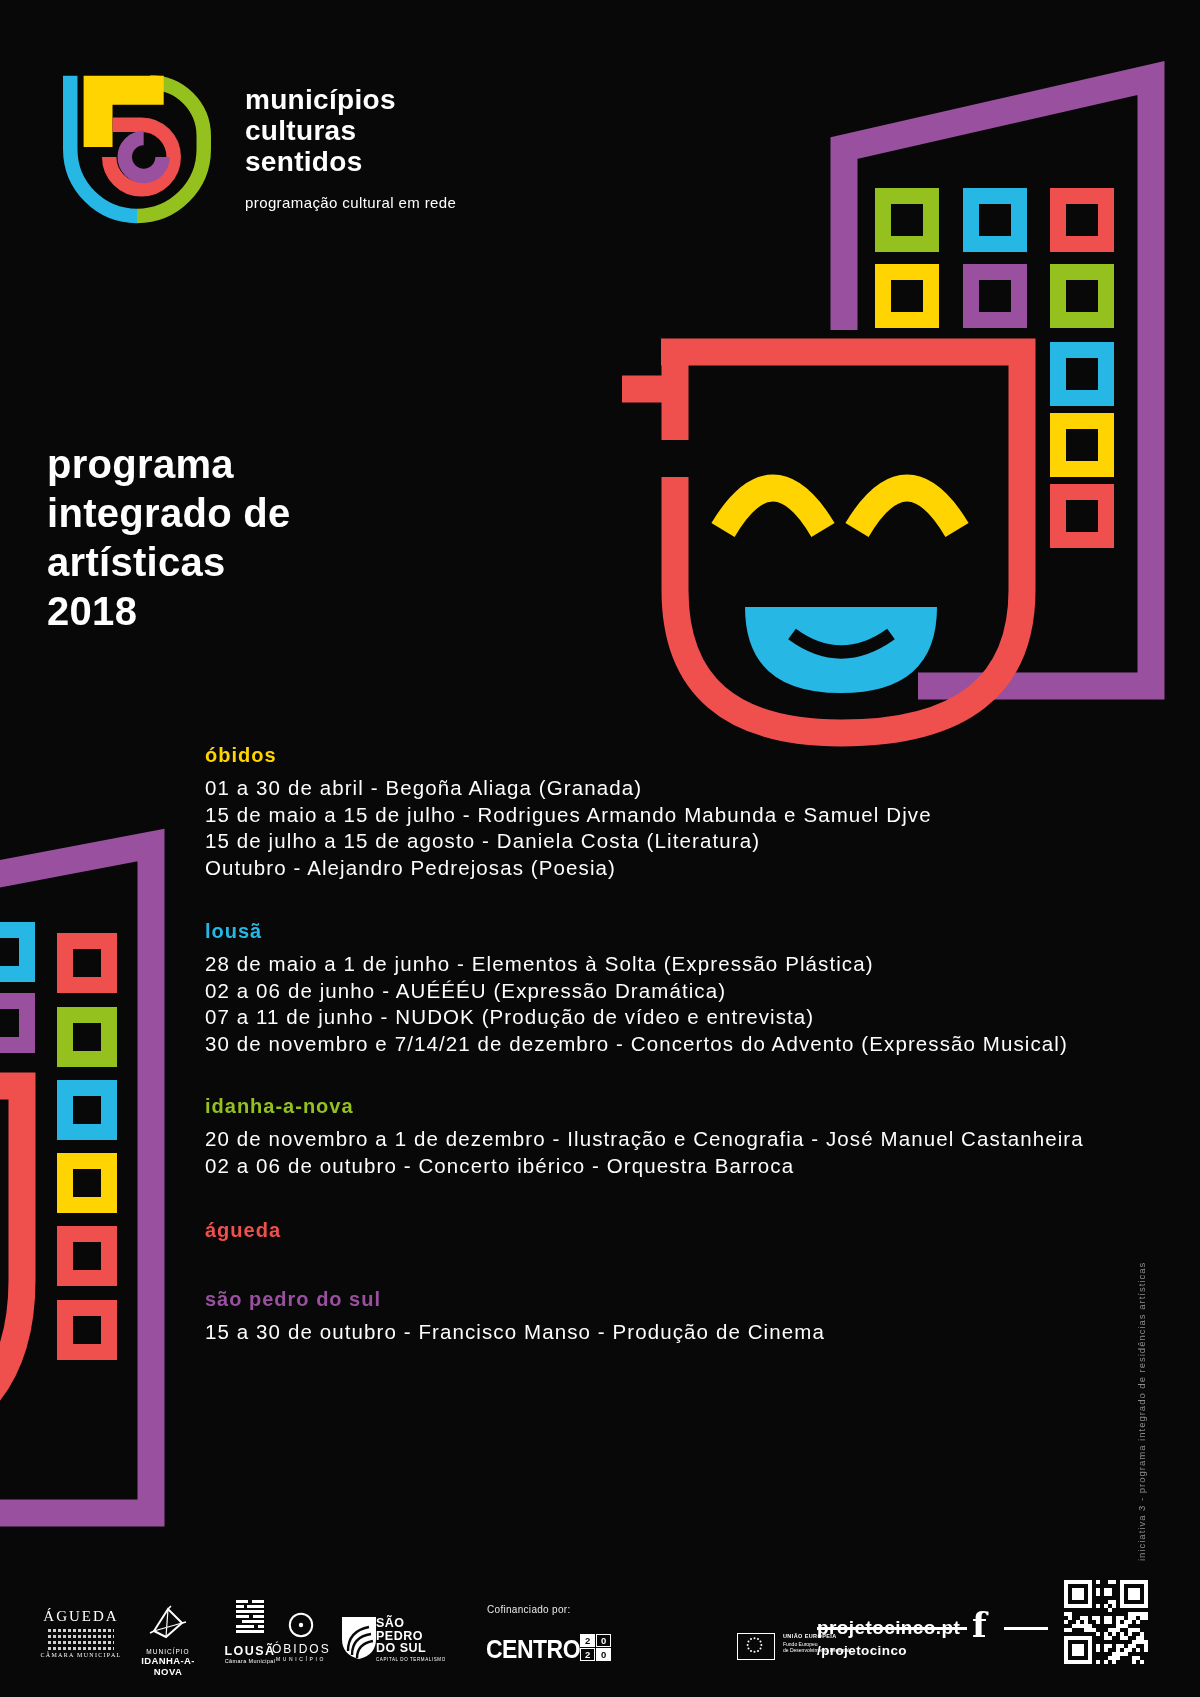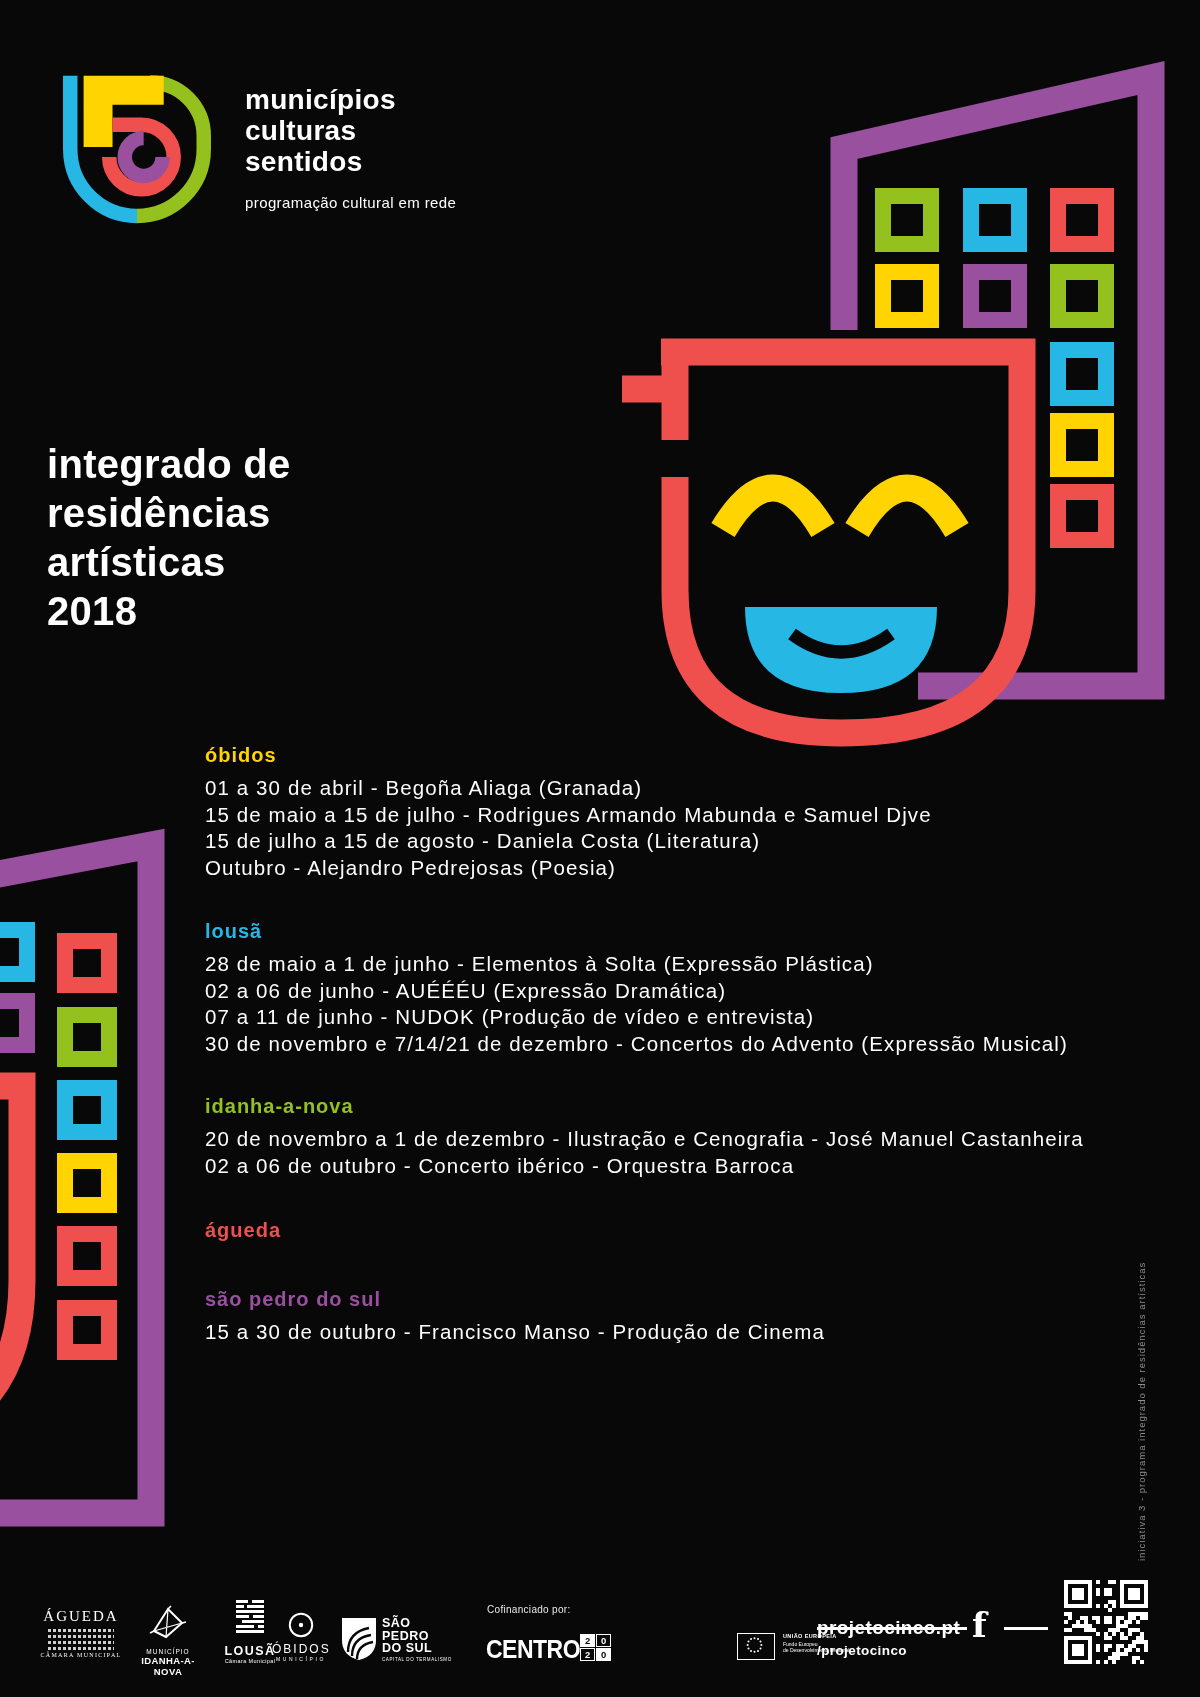--- a/index.html
+++ b/index.html
@@ -113,22 +113,22 @@
     <rect x="65" y="941" width="44" height="44" fill="none" stroke="#ef504d" stroke-width="16"></rect>
     <rect x="65" y="1015" width="44" height="44" fill="none" stroke="#95c11f" stroke-width="16"></rect>
     <rect x="65" y="1088" width="44" height="44" fill="none" stroke="#27b7e5" stroke-width="16"></rect>
     <rect x="65" y="1161" width="44" height="44" fill="none" stroke="#ffd400" stroke-width="16"></rect>
     <rect x="65" y="1234" width="44" height="44" fill="none" stroke="#ef504d" stroke-width="16"></rect>
     <rect x="65" y="1308" width="44" height="44" fill="none" stroke="#ef504d" stroke-width="16"></rect>
     <path d="M -12 1086 H 22 V 1280 Q 22 1432 -130 1452" fill="none" stroke="#ef504d" stroke-width="27"></path>
   </svg>
 
   <div class="title">
+    <div>programa</div>
     <div>integrado de</div>
-    <div>residências</div>
     <div>artísticas</div>
     <div>2018</div>
   </div>
 
   <div class="sections">
     <div class="s1">
       <div class="sec-head" style="color: rgb(255, 212, 0);">óbidos</div>
       <div class="evt">01 a 30 de abril - Begoña Aliaga (Granada)</div>
       <div class="evt">15 de maio a 15 de julho - Rodrigues Armando Mabunda e Samuel Djve</div>
       <div class="evt">15 de julho a 15 de agosto - Daniela Costa (Literatura)</div>
@@ -194,21 +194,21 @@
   <div class="footer-item" style="left:272px;top:1612px;width:58px;text-align:center;">
     <svg width="26" height="26" viewBox="0 0 26 26">
       <circle cx="13" cy="13" r="11.2" fill="none" stroke="#fff" stroke-width="2"></circle>
       <circle cx="13" cy="13" r="2.2" fill="#fff"></circle>
     </svg>
     <div class="ob-name">ÓBIDOS</div>
     <div class="ob-sub">MUNICÍPIO</div>
   </div>
 
   <div class="footer-item" style="left:342px;top:1617px;">
-    <div style="display:flex;gap:6px;align-items:center;">
+    <div style="display:flex;gap:0;align-items:flex-start;">
       <svg width="34" height="42" viewBox="0 0 34 42">
         <path d="M0 0 H34 V22 Q34 38 17 42 Q0 38 0 22 Z" fill="#fff"></path>
         <path d="M6 34 Q6 14 27 10 M10 38 Q10 20 29 17 M15 41 Q15 27 31 24" fill="none" stroke="#080808" stroke-width="2.4"></path>
       </svg>
       <div>
         <div class="sp-line">SÃO</div>
         <div class="sp-line">PEDRO</div>
         <div class="sp-line">DO SUL</div>
         <div class="sp-sub">CAPITAL DO TERMALISMO</div>
       </div>

